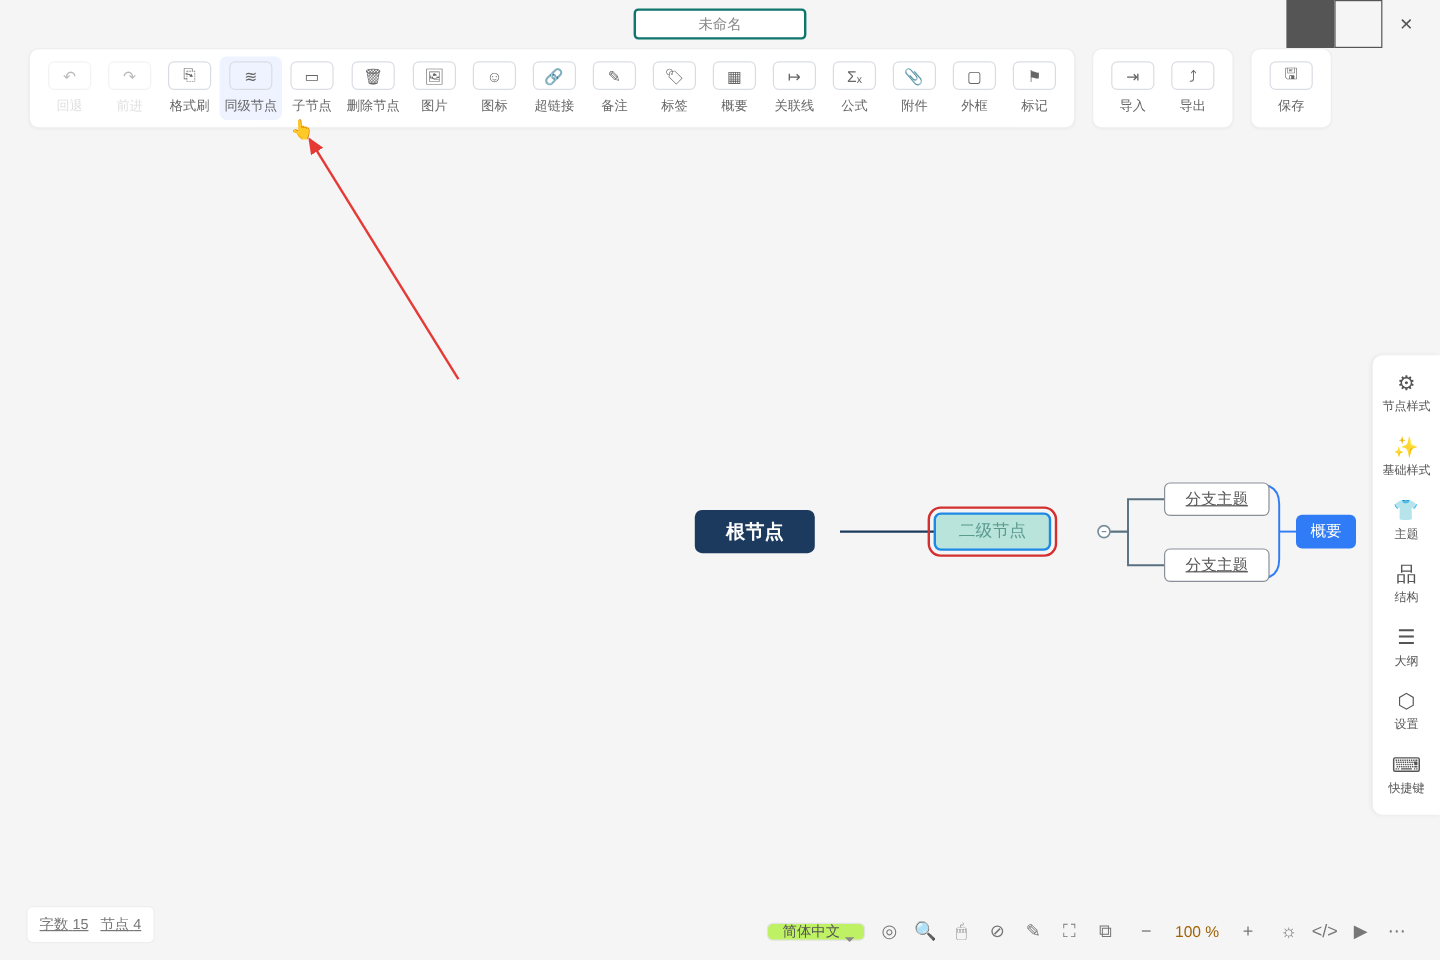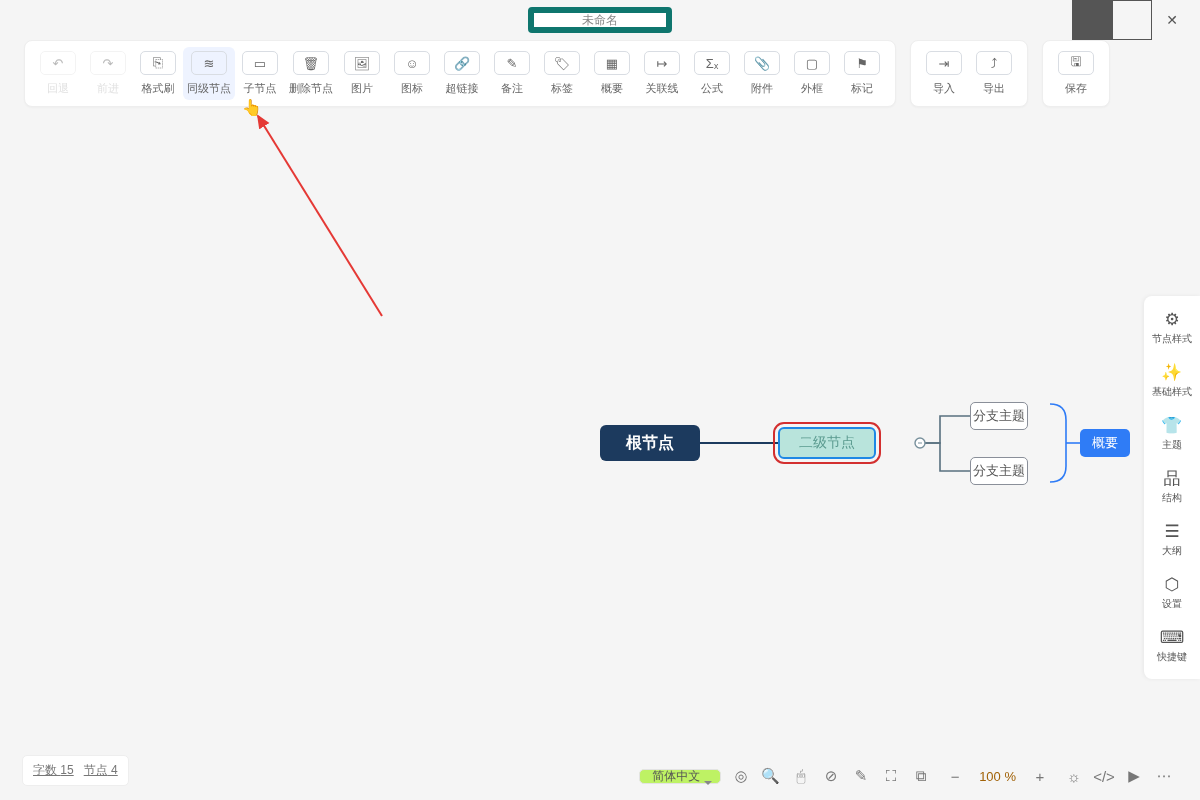--- a/index.html
+++ b/index.html
@@ -1,39 +1,39 @@
 <!DOCTYPE html>
 <html><head>
 <meta charset="utf-8">
 <style>
 *{box-sizing:border-box;margin:0;padding:0;font-family:-apple-system,"Segoe UI","Microsoft YaHei",sans-serif;}
 body{background:#f5f5f5;width:1200px;height:800px;overflow:hidden;position:relative;user-select:none;}
 .titlebar{height:40px;display:flex;align-items:center;justify-content:center;position:relative;}
-.titlebox{width:144px;height:26px;border:6px solid #0f766e;border-radius:4px;background:#fff;display:flex;align-items:center;justify-content:center;font-size:12px;color:#888;font-family:Liberation Mono, monospace;}
+.titlebox{width:144px;height:26px;border:2px solid #0f766e;border-radius:4px;background:#fff;display:flex;align-items:center;justify-content:center;font-size:12px;color:#888;font-family:Liberation Mono, monospace;}
 .winctrls{position:absolute;right:8px;top:0;height:40px;display:flex;align-items:center;}
 .winctrls span{width:40px;height:40px;display:flex;align-items:center;justify-content:center;color:#555;font-size:14px;}
 .minbox{width:11px;height:1px;background:#555;}
 .maxbox{width:11px;height:11px;border:1px solid #555;}
 .closex{font-size:18px;font-weight:300;}
 .bararea{display:flex;padding:0 24px;gap:14px;}
 .toolgrp{background:#fff;border:1px solid #eee;border-radius:8px;display:flex;padding:6px 8px;box-shadow:0 1px 2px rgba(0,0,0,.03);}
 .mgrp{flex:0 0 auto;}
 .tbtn{display:flex;flex-direction:column;align-items:center;justify-content:center;min-width:50px;padding:4px 4px;cursor:pointer;border-radius:6px;}
 .tbtn.dis{opacity:.45;cursor:default;}
 .tbtn.act{background:#eef3ff;}
 .ticon{width:36px;height:24px;border:1px solid #d9dde3;border-radius:5px;display:flex;align-items:center;justify-content:center;color:#666;margin-bottom:6px;font-size:13px;}
 .dis .ticon{border-color:#e5e5e5;}
 .tlabel{font-size:11px;color:#666;white-space:nowrap;}
 .dis .tlabel{color:#bbb;}
 .canvas{position:absolute;top:108px;left:0;right:0;bottom:40px;}
 .arrow{position:absolute;top:0;left:0;width:400px;height:220px;pointer-events:none;}
 .node{position:absolute;display:flex;align-items:center;justify-content:center;font-size:14px;}
 .root{background:#1c3a5e;color:#fff;font-weight:700;border-radius:6px;width:100px;height:36px;font-size:16px;}
 .sel{background:#b9e4dc;border:2px solid #1e88e5;outline:2px solid #d32f2f;outline-offset:3px;border-radius:6px;width:98px;height:32px;color:#5a9a8f;}
-.branch{background:#fff;border:1px solid #8a8f99;border-radius:5px;width:58px;height:28px;color:#555;font-size:13px;}
+.branch{background:#fff;border:1px solid #8a8f99;border-radius:5px;width:88px;height:28px;color:#555;font-size:13px;text-decoration:underline;}
 .summary{position:absolute;background:#2f7cf6;color:#fff;border-radius:5px;width:50px;height:28px;display:flex;align-items:center;justify-content:center;font-size:13px;}
 .connsvg{position:absolute;top:0;left:0;width:100%;height:100%;pointer-events:none;}
 .rpanel{position:absolute;right:0;top:296px;width:56px;background:#fff;border-radius:8px 0 0 8px;box-shadow:-1px 0 4px rgba(0,0,0,.06);display:flex;flex-direction:column;padding:6px 0;}
 .rit{display:flex;flex-direction:column;align-items:center;padding:9px 2px;cursor:pointer;color:#555;}
 .rit .ri{font-size:17px;line-height:1;margin-bottom:4px;}
 .rit .rl{font-size:10px;}
 .statusbar{position:absolute;bottom:14px;left:22px;background:#fff;border:1px solid #eee;border-radius:5px;padding:6px 10px;font-size:12px;color:#777;display:flex;gap:10px;text-decoration:underline;}
 .bottombar{position:absolute;bottom:10px;right:22px;display:flex;align-items:center;gap:6px;}
 .langsel{border:1px solid #e3e3e3;background:#bef264;border-radius:5px;height:15px;padding:0 20px 0 12px;font-size:12px;color:#555;display:flex;align-items:center;position:relative;}
 .langsel:after{content:"";position:absolute;right:8px;top:11px;border:4px solid transparent;border-top-color:#888;}
@@ -162,21 +162,21 @@
     <line x1="700" y1="335" x2="806" y2="335" stroke="#1c3a5e" stroke-width="2"></line>
     <circle cx="805" cy="335" r="4" fill="#fff" stroke="#1c3a5e" stroke-width="1.5"></circle>
     <path d="M918 335 L940 335 L940 308 L970 308" fill="none" stroke="#58707f" stroke-width="1.6"></path>
     <path d="M918 335 L940 335 L940 363 L970 363" fill="none" stroke="#58707f" stroke-width="1.6"></path>
     <circle cx="920" cy="335" r="5" fill="#fff" stroke="#78909c" stroke-width="1.4"></circle>
     <line x1="918" y1="335" x2="922" y2="335" stroke="#78909c" stroke-width="1"></line>
     <path d="M1050 296 Q1066 296 1066 312 L1066 358 Q1066 374 1050 374" fill="none" stroke="#2f7cf6" stroke-width="1.6"></path>
     <line x1="1066" y1="335" x2="1080" y2="335" stroke="#2f7cf6" stroke-width="1.6"></line>
   </svg>
 
-  <div class="node root" style="top:317px;left:600px">根节点</div>
+  <div class="node root" style="top:317px;left:579px">根节点</div>
   <div class="node sel" style="top:319px;left:778px">二级节点</div>
   <div class="node branch" style="top:294px;left:970px">分支主题</div>
   <div class="node branch" style="top:349px;left:970px">分支主题</div>
   <div class="summary" style="top:321px;left:1080px">概要</div>
 </div>
 
 <div class="cursor">👆</div>
 
 <div class="rpanel" id="rpanel">
     <div class="rit">

